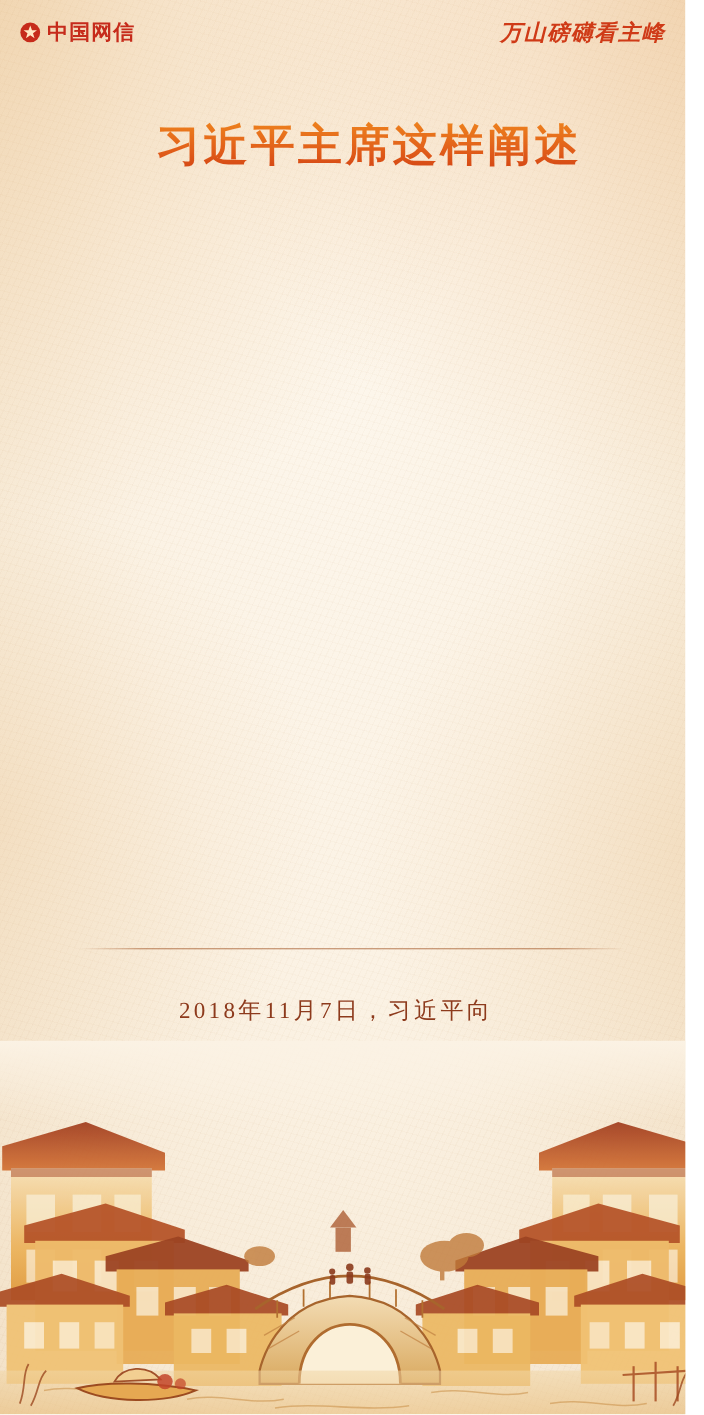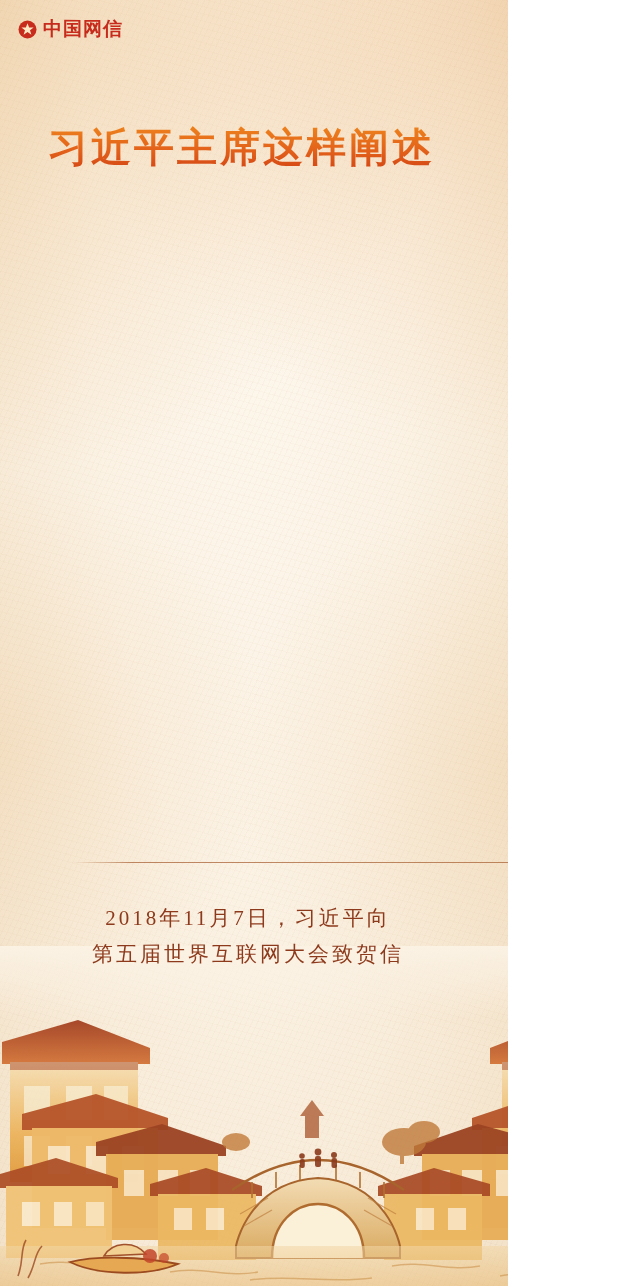--- a/index.html
+++ b/index.html
@@ -5,21 +5,21 @@
   html, body {
     margin: 0;
     padding: 0;
     background: #ffffff;
   }
   body {
     font-family: "Liberation Serif", "DejaVu Serif", serif;
   }
   .poster {
     position: relative;
-    width: 508px;
+    width: 623px;
     height: 1286px;
     overflow: hidden;
     background:
       radial-gradient(ellipse at 50% 18%, #fdf7ed 0%, #fbf2e4 45%, #f7ead6 75%, #f3e2c9 100%);
   }
   
   .paper-texture {
     position: absolute;
     inset: 0;
     pointer-events: none;
@@ -75,23 +75,23 @@
     font-size: 20px;
     font-weight: bold;
     color: #cf3a17;
     letter-spacing: 1.5px;
     font-style: italic;
   }
 
   
   .title-block {
     position: absolute;
-    top: 120px;
+    top: 104px;
     left: 0; right: 0;
-    text-align: left;
+    text-align: center;
     z-index: 5;
     padding-left: 48px;
   }
   .title-line {
     font-family: "Liberation Serif", "DejaVu Serif", serif;
     font-size: 40px;
     font-weight: bold;
     letter-spacing: 3px;
     line-height: 1.42;
     background: linear-gradient(180deg, #f08a1e 0%, #e2601a 55%, #cf3c12 100%);
@@ -167,32 +167,32 @@
   <div class="topbar">
     <div class="brand-left">
       <span class="brand-mark">
         <svg width="19" height="19" viewBox="0 0 19 19" aria-hidden="true">
           <circle cx="9.5" cy="9.5" r="9" fill="#c62b1b"></circle>
           <path d="M9.5 3.2 L11.1 7.6 L15.6 7.6 L12.0 10.3 L13.4 14.7 L9.5 12.0 L5.6 14.7 L7.0 10.3 L3.4 7.6 L7.9 7.6 Z" fill="#ffe7c4"></path>
         </svg>
       </span>
       <span class="brand-left-text">中国网信</span>
     </div>
+    <div class="brand-right-text">万山磅礴看主峰</div>
   </div>
 
   <div class="title-block">
     <div class="title-line">习近平主席这样阐述</div>
   </div>
 
 
   <div class="divider"></div>
 
   <div class="source-block">
     <div class="source-line">2018年11月7日，习近平向</div>
-    <div class="source-line">第五届世界互联网大会致贺信</div>
   </div>
 
   <div class="illustration">
     <svg width="640" height="340" viewBox="0 0 640 340" aria-hidden="true">
       <defs>
         <linearGradient id="roofG" x1="0" y1="0" x2="0" y2="1">
           <stop offset="0%" stop-color="#a34224"></stop>
           <stop offset="100%" stop-color="#d4763a"></stop>
         </linearGradient>
         <linearGradient id="wallG" x1="0" y1="0" x2="0" y2="1">

